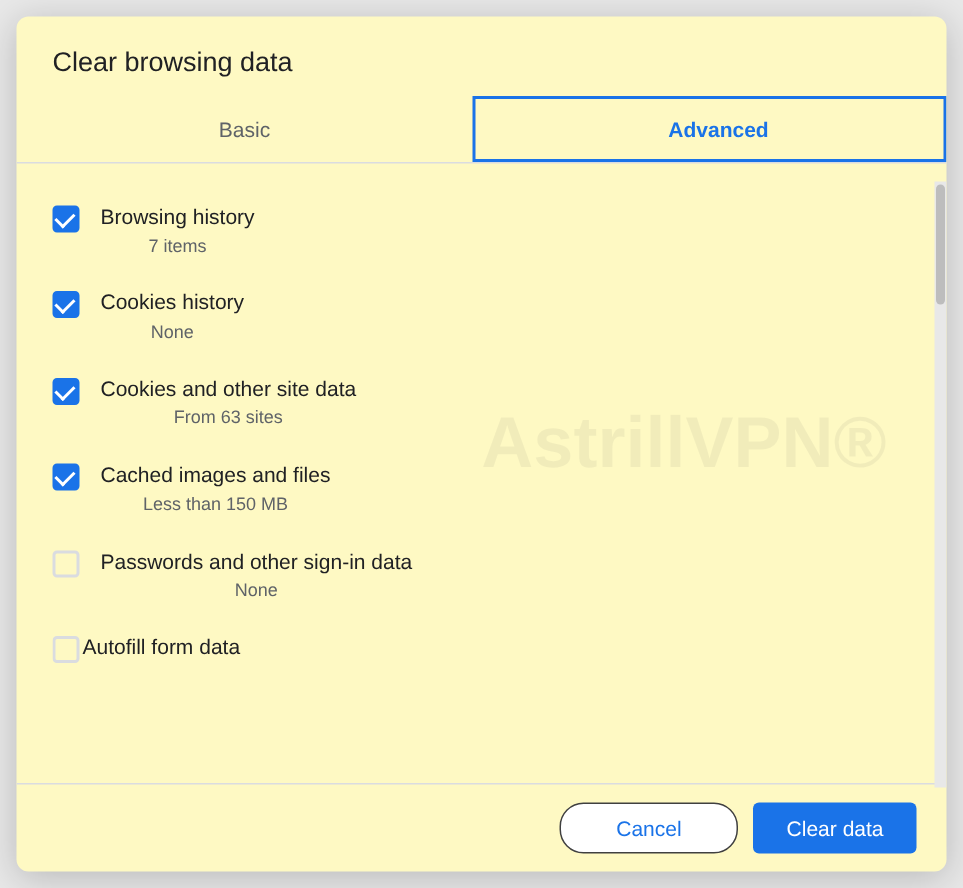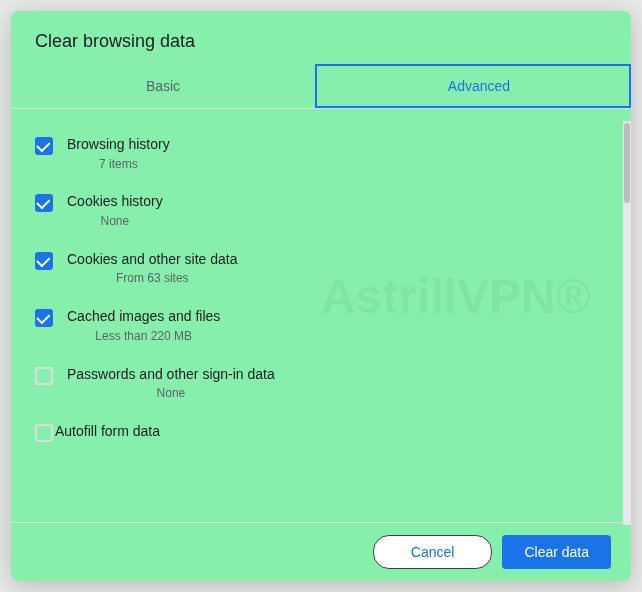--- a/index.html
+++ b/index.html
@@ -5,21 +5,21 @@
     * { box-sizing: border-box; margin: 0; padding: 0; }
     body {
       background: #e8e8e8;
       display: flex;
       align-items: center;
       justify-content: center;
       min-height: 100vh;
       font-family: -apple-system, 'Segoe UI', Arial, sans-serif;
     }
     .dialog {
-      background: #86efac;
+      background: #fef9c3;
       border-radius: 8px;
       box-shadow: 0 4px 24px rgba(0,0,0,0.2);
       width: 620px;
       min-height: 570px;
       display: flex;
       flex-direction: column;
       overflow: hidden;
       position: relative;
     }
     .dialog-title {
@@ -40,21 +40,21 @@
       font-size: 14px;
       cursor: pointer;
       color: #5f6368;
       border: none;
       background: none;
       font-family: inherit;
       position: relative;
     }
     .tab.active {
       color: #1a73e8;
-      font-weight: 400;
+      font-weight: 700;
       border: 2px solid #1a73e8;
       border-radius: 0;
       padding-left: 28px;
     }
     .tab:not(.active) {
       border: 2px solid transparent;
     }
     .content {
       padding: 16px 24px;
       flex: 1;
@@ -252,21 +252,21 @@
         <span class="item-subtitle">From 63 sites</span>
       </div>
     </div>
 
     <div class="checkbox-item">
       <div class="checkbox-wrapper">
         <div class="checkbox-custom checked"></div>
       </div>
       <div class="item-text">
         <span class="item-title">Cached images and files</span>
-        <span class="item-subtitle">Less than 220 MB</span>
+        <span class="item-subtitle">Less than 150 MB</span>
       </div>
     </div>
 
     <div class="checkbox-item">
       <div class="checkbox-wrapper">
         <div class="checkbox-custom"></div>
       </div>
       <div class="item-text">
         <span class="item-title">Passwords and other sign-in data</span>
         <span class="item-subtitle">None</span>

